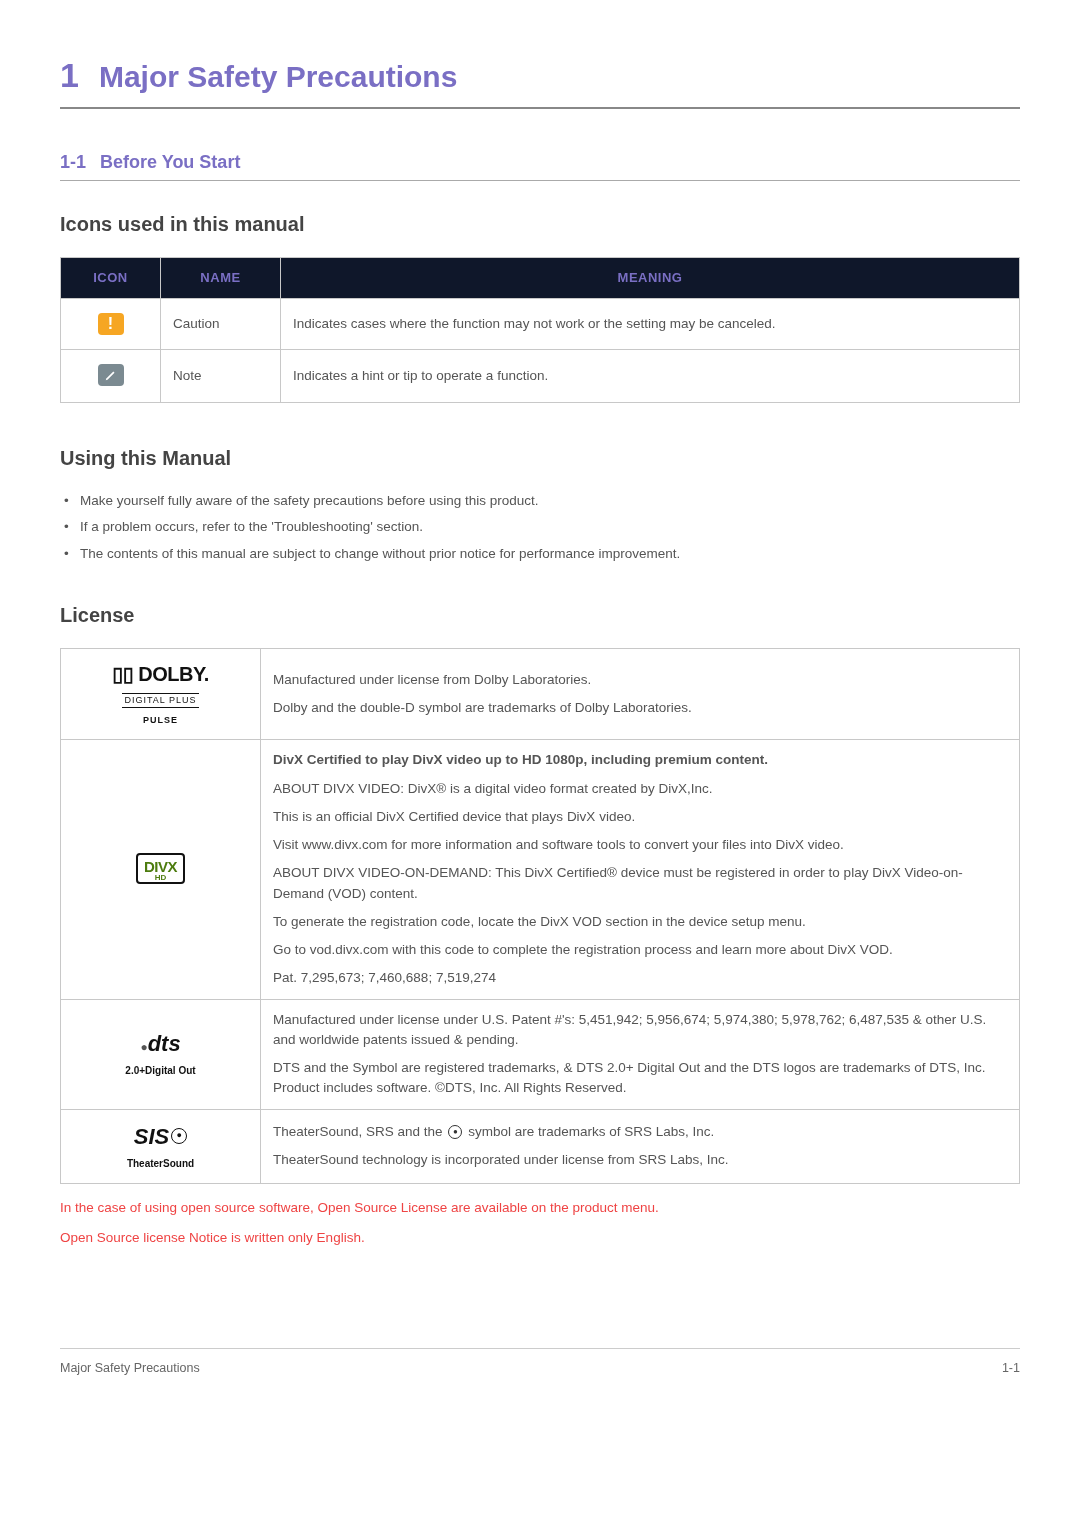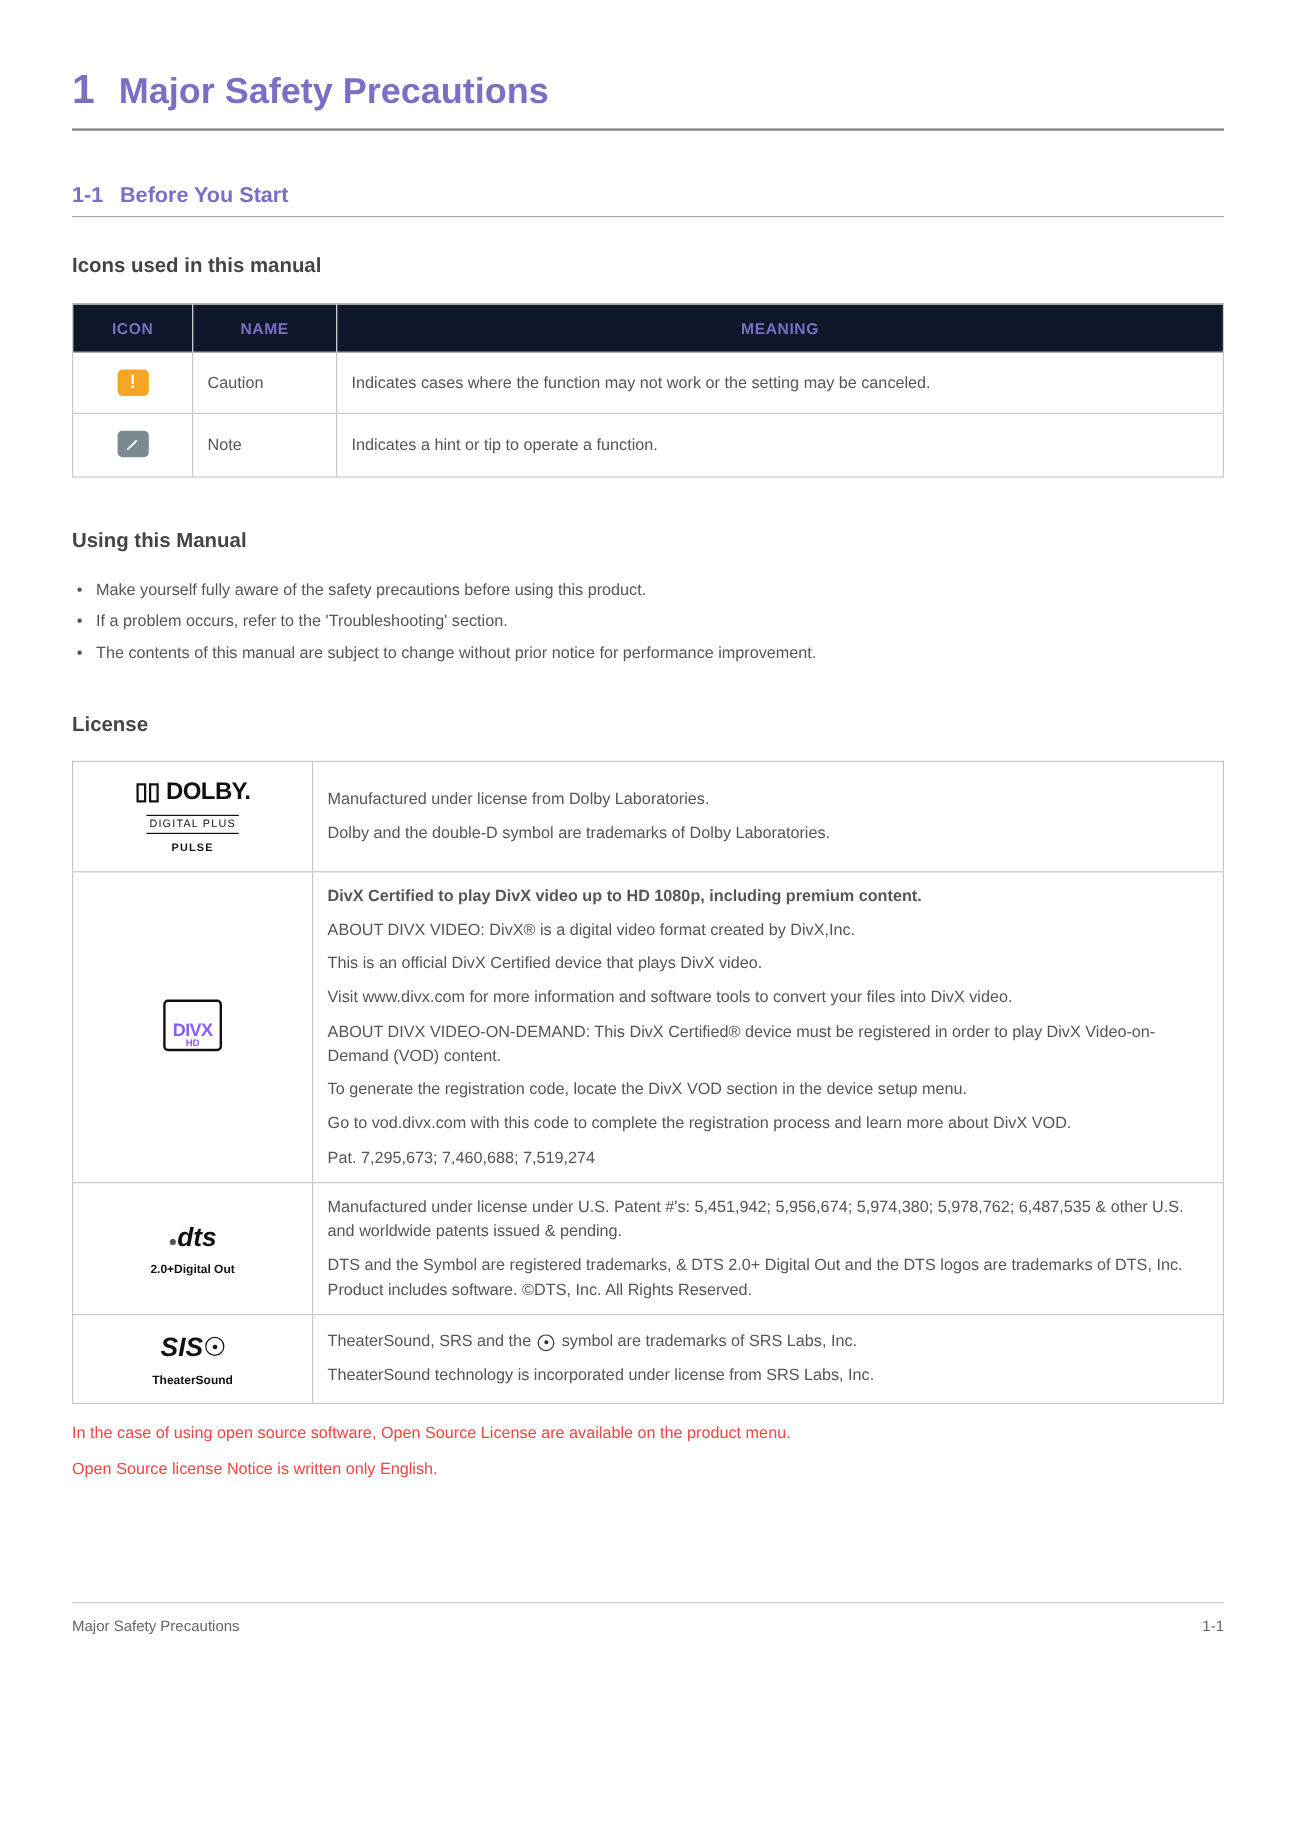--- a/index.html
+++ b/index.html
@@ -42,21 +42,21 @@
     font-size: 18px;
     font-weight: bold;
     color: #7a6fc4;
   }
   .h2-title {
     font-size: 18px;
     font-weight: bold;
     color: #7a6fc4;
   }
   .h3 {
-    font-size: 17px;
+    font-size: 20px;
     font-weight: bold;
     color: #444;
     margin-bottom: 18px;
   }
   .h4 {
     font-size: 14px;
     font-weight: bold;
     color: #444;
     margin-top: 12px;
     margin-bottom: 8px;
@@ -145,22 +145,22 @@
   table.license td.content p { margin-bottom: 8px; }
   table.license td.content p:last-child { margin-bottom: 0; }
   .bold { font-weight: bold; }
   .dolby-logo { font-weight: 900; font-size: 20px; letter-spacing: -0.5px; color:#111; }
   .dolby-sub { font-size: 9px; letter-spacing: 1px; border-top:1.5px solid #111; border-bottom:1.5px solid #111; display:inline-block; padding:0 2px; color:#111;}
   .dolby-pulse { font-size: 9px; letter-spacing: 1px; color:#111; font-weight:bold;margin-top:12px;}
   .divx-logo {
     display:inline-block;
     border:2px solid #111;
     border-radius:4px;
-    padding:16px 6px 0 6px;
-    color:#8b5cf6;
+    padding:4px 6px 0 6px;
+    color:#4d7c0f;
     line-height:1;
   }
   .divx-logo .dv { font-weight:900; font-size:15px; letter-spacing:-0.5px; }
   .divx-logo .hd { font-size:8px; font-weight:bold; display:block; text-align:center; }
   .dts-logo { font-weight:900; font-style:italic; font-size:22px; color:#111; }
   .dts-sub { font-size:10px; color:#111; font-weight:bold; }
   .srs-logo { font-weight:900; font-style:italic; font-size:22px; color:#111; display:inline-flex; align-items:center; gap:2px;}
   .srs-sub { font-size:10px; color:#111; font-weight:bold; }
   .circle {
     display:inline-flex;

